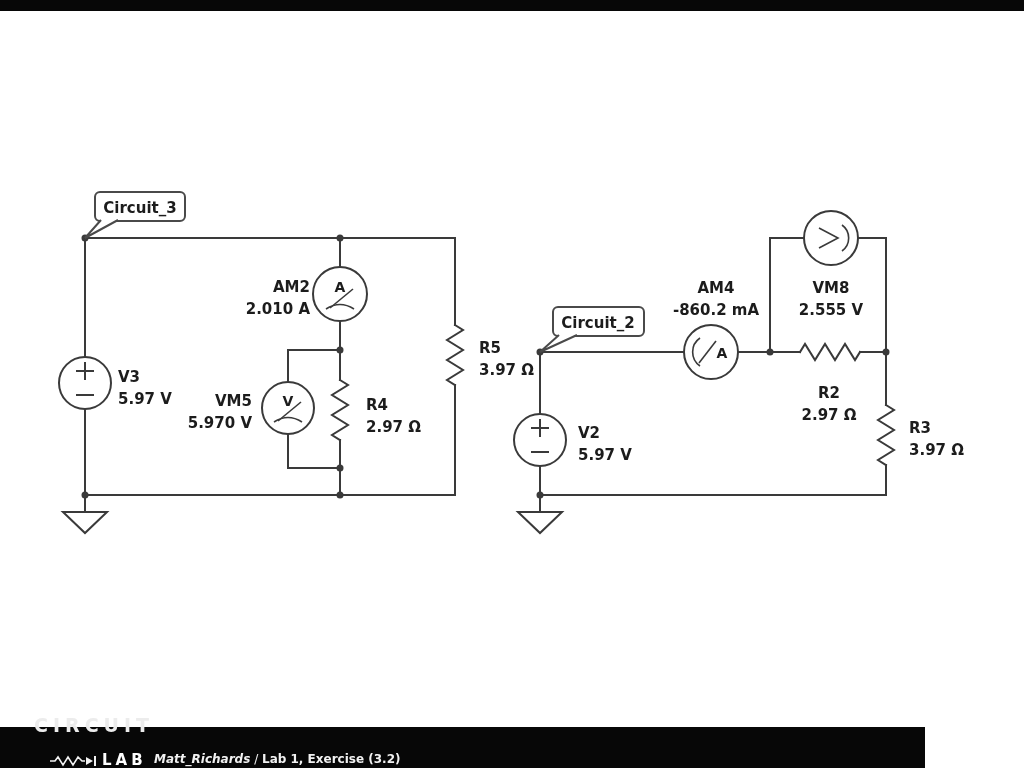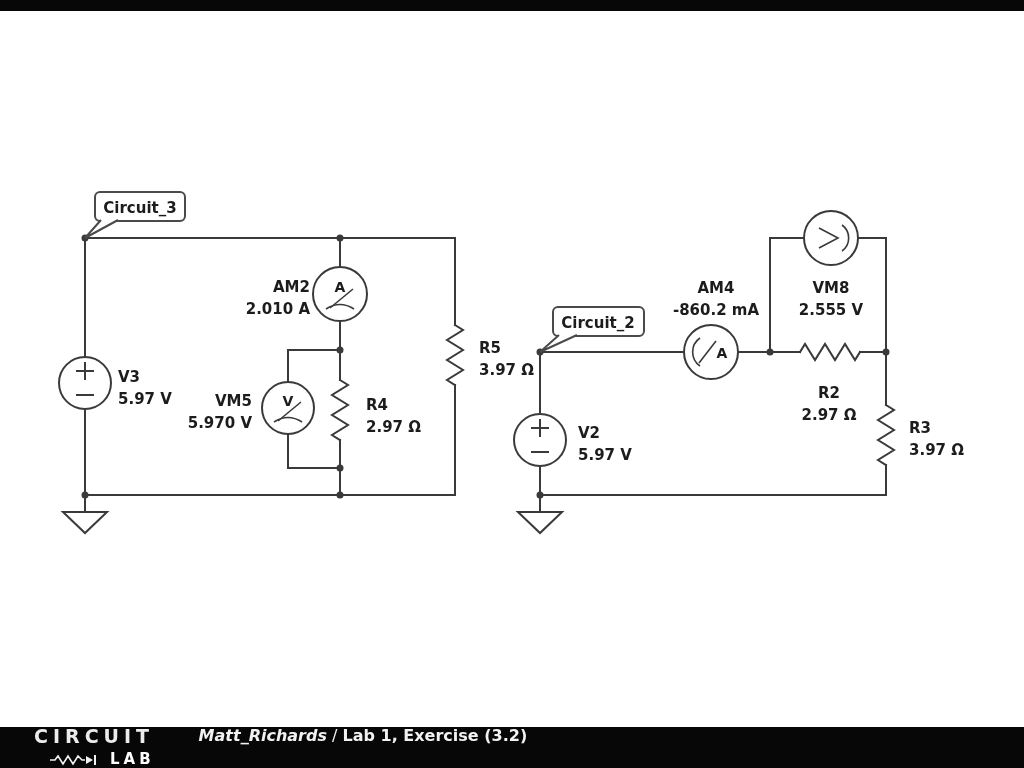--- a/index.html
+++ b/index.html
@@ -7,27 +7,27 @@
          font-family:"DejaVu Sans","Liberation Sans",sans-serif}
   .topbar{position:absolute;top:0;left:0;width:1024px;height:11px;background:#070707}
   .schematic{position:absolute;top:0;left:0}
   svg text{font-family:"DejaVu Sans","Liberation Sans",sans-serif;font-weight:bold;font-size:15px;fill:#1c1c1c}
   svg text.sym{font-size:14px}
   .wire{stroke:#3a3a3a;stroke-width:2;fill:none;stroke-linecap:square}
   .comp{stroke:#3a3a3a;stroke-width:2;fill:#ffffff}
   .thin{stroke:#3a3a3a;stroke-width:1.6;fill:none}
   .node{fill:#3a3a3a;stroke:none}
   .callout{stroke:#4a4a4a;stroke-width:2;fill:#ffffff}
-  .footer{position:absolute;left:0;top:727px;width:1024px;height:41px;background:#070707;
-          color:#f2f2f2;display:flex;align-items:flex-start}
+  .footer{position:absolute;left:0;top:727px;width:925px;height:41px;background:#070707;
+          color:#f2f2f2;display:flex;align-items:flex-end}
   .logo{margin-left:34px;display:flex;flex-direction:column;align-items:flex-start;line-height:1}
   .logo-top{font-size:19px;font-weight:bold;letter-spacing:5px;color:#ececec}
-  .logo-row{display:flex;align-items:center;gap:12px;margin-left:16px;margin-top:6px}
+  .logo-row{display:flex;align-items:center;gap:4px;margin-left:16px;margin-top:18px}
   .logo-lab{font-size:15px;font-weight:bold;letter-spacing:4px;color:#ffffff}
-  .fmeta{margin-left:44px;font-size:16px;line-height:18px}
+  .fmeta{font-size:12px;line-height:18px}
   .author{font-style:italic;font-weight:bold}
   .ftitle,.furl{font-weight:bold}
 </style>
 </head>
 <body>
 
 <div class="stage">
   <div class="topbar"></div>
 
   <svg class="schematic" width="1024" height="768" viewBox="0 0 1024 768">

